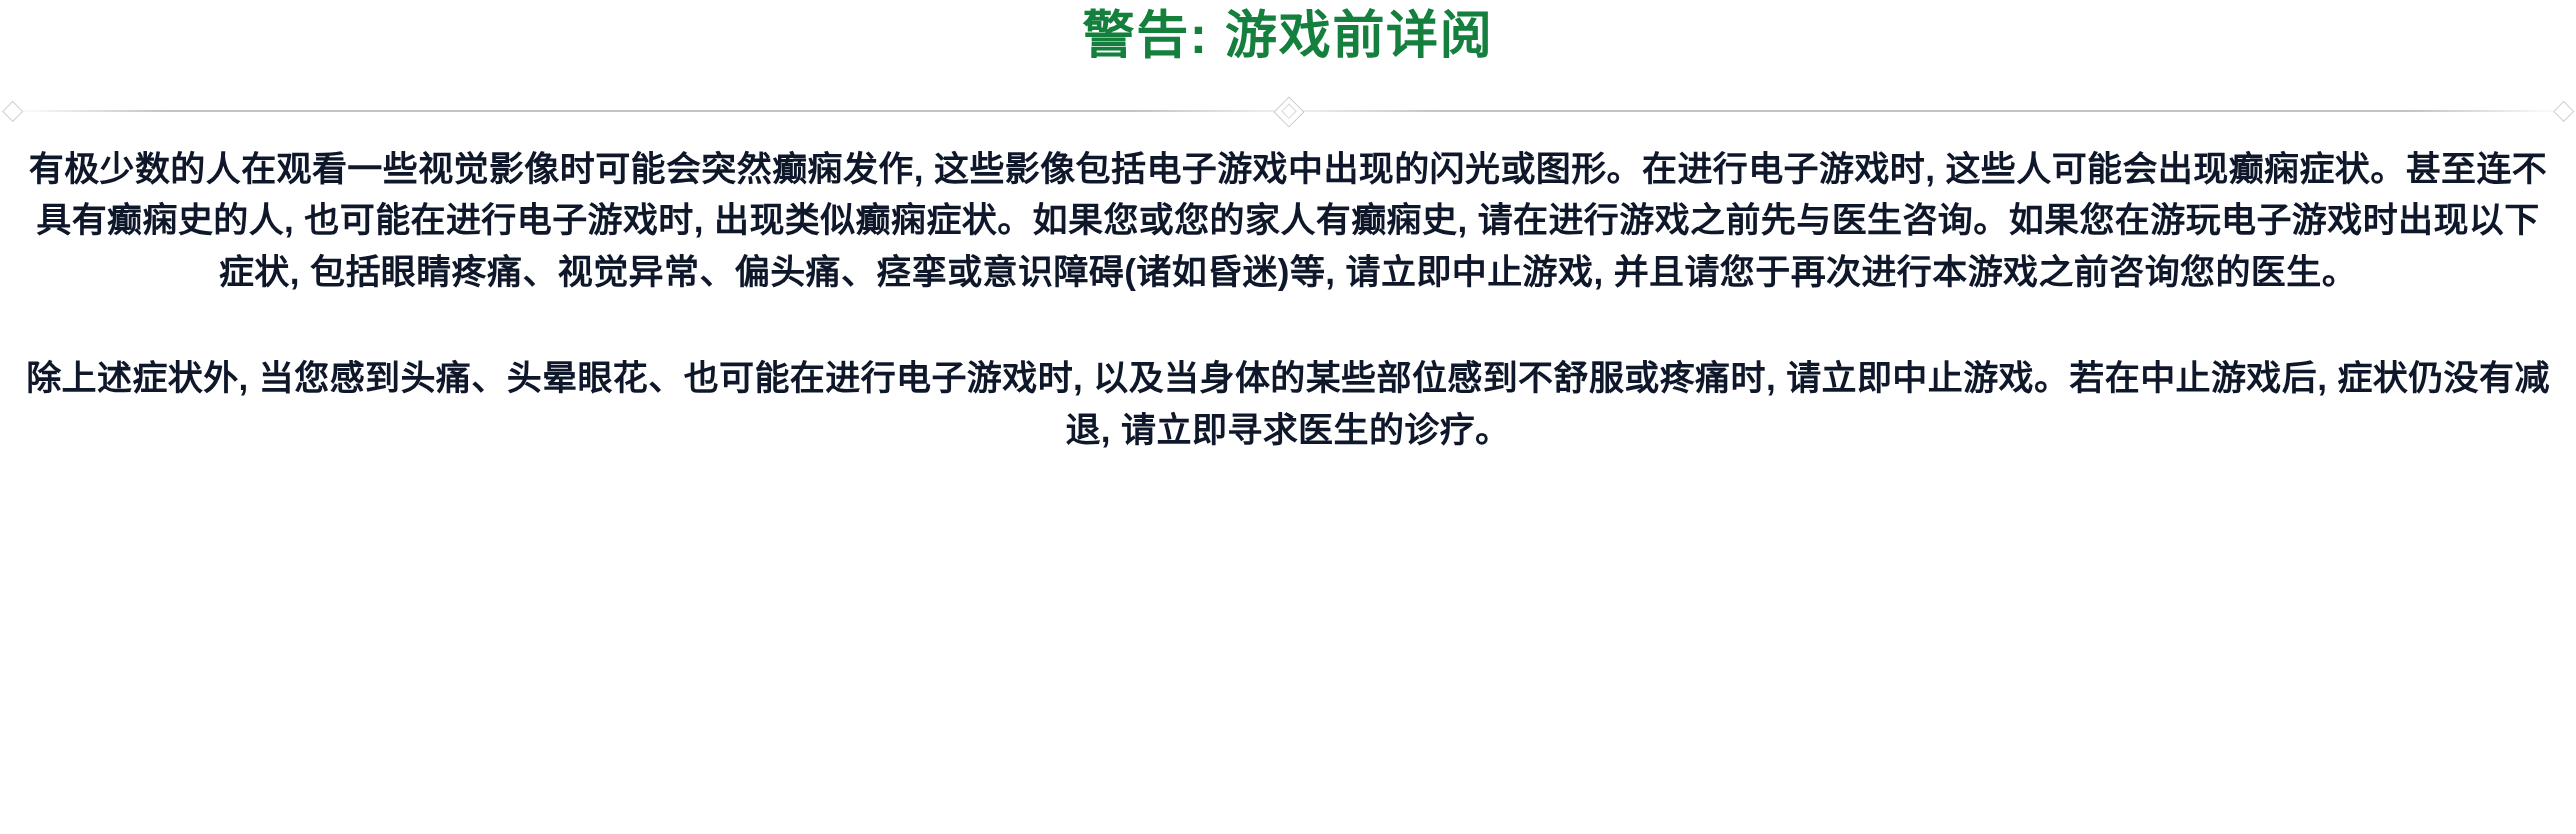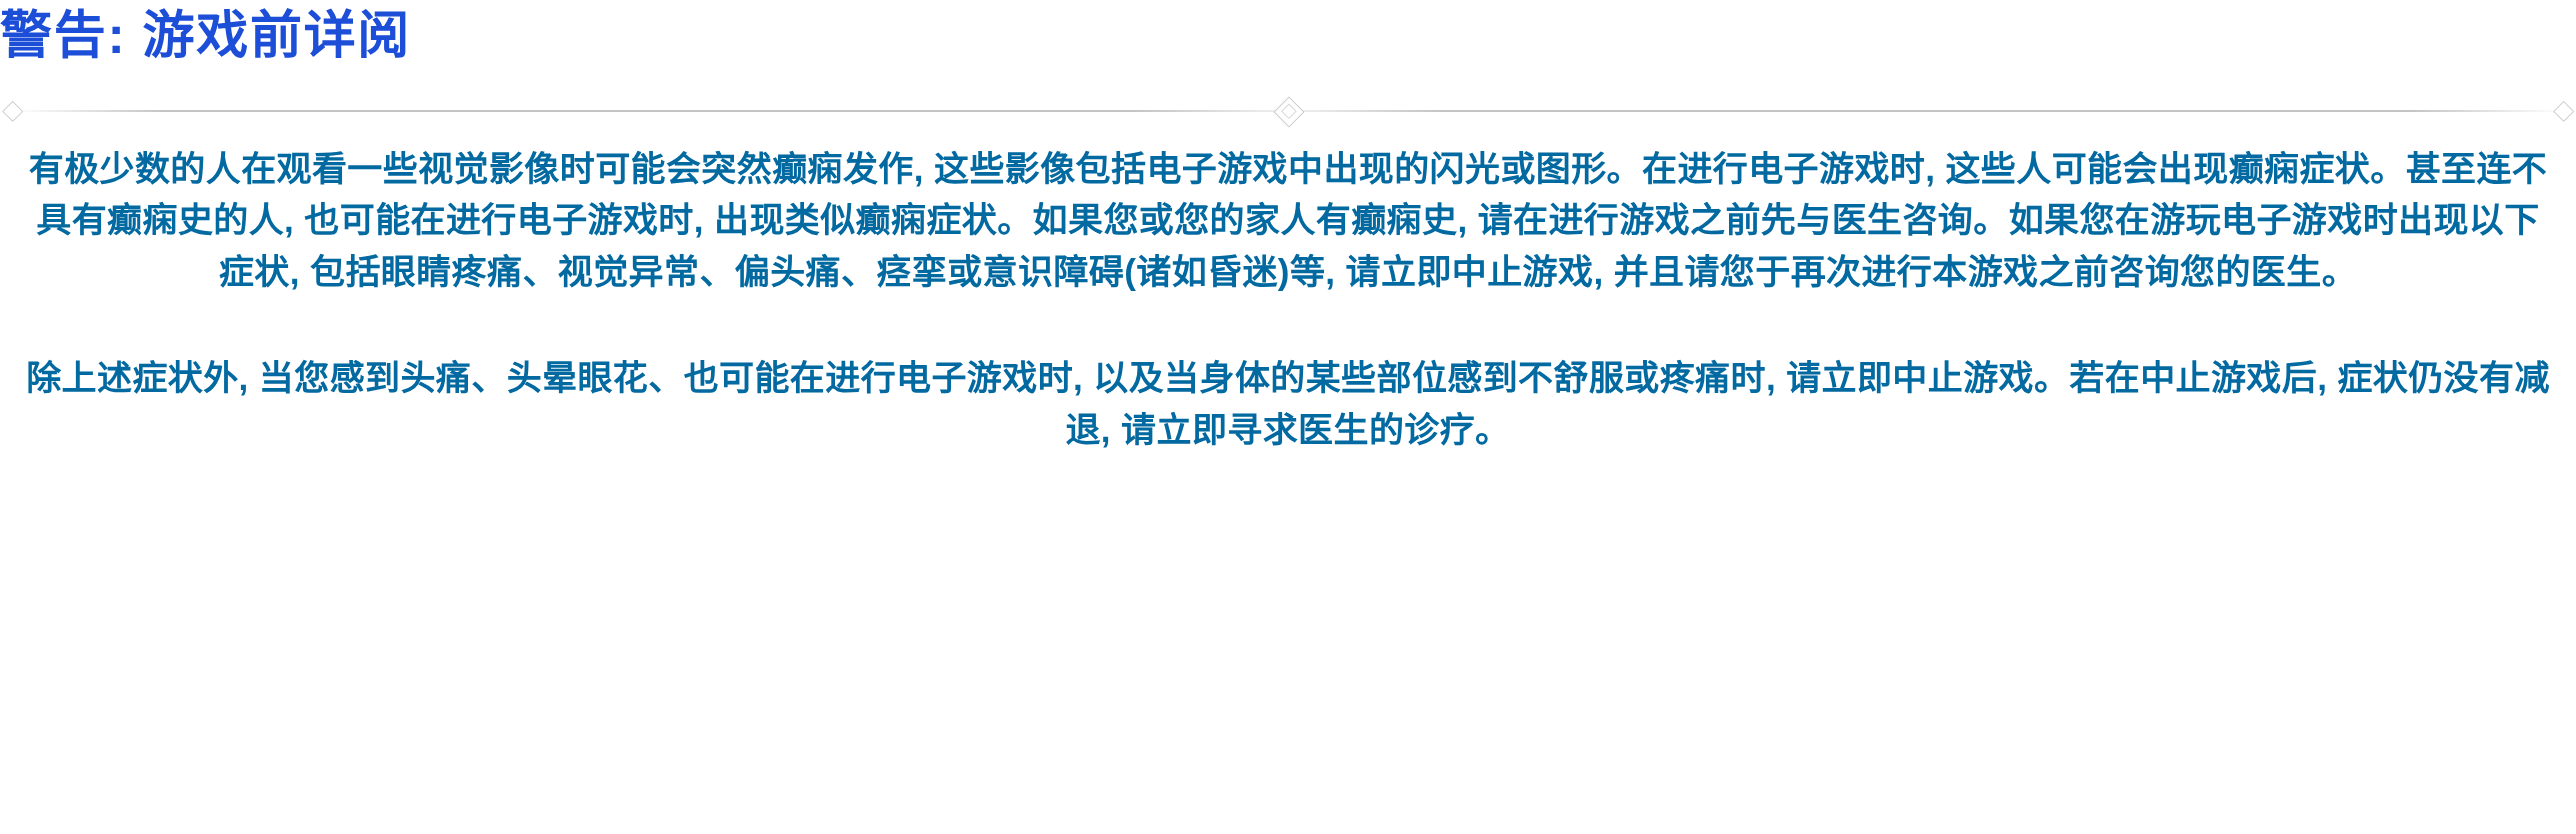--- a/index.html
+++ b/index.html
@@ -20,23 +20,24 @@
     width: 2576px;
     height: 834px;
     background: #ffffff;
     box-sizing: border-box;
     padding: 0;
   }
 
   .warning-title {
     margin: 0;
     padding-top: 6.7px;
+    text-align: center;
     font-size: 52px;
     font-weight: bold;
-    color: #1d4ed8;
+    color: #15803d;
     letter-spacing: 1.7px;
     line-height: 1.1;
   }
 
   
   .divider {
     position: relative;
     margin: 32px 0 0 0;
     height: 30px;
   }
@@ -93,21 +94,21 @@
     padding: 0 25px;
     box-sizing: border-box;
     max-width: 2576px;
     text-align: center;
   }
 
   .paragraph {
     font-size: 35px;
     font-weight: bold;
     line-height: 1.47;
-    color: #0369a1;
+    color: #0f172a;
     text-align: center;
     letter-spacing: 0.4px;
   }
   .paragraph.first {
     margin-top: 17px;
   }
   .paragraph.second {
     margin-top: 55px;
   }
 </style>

